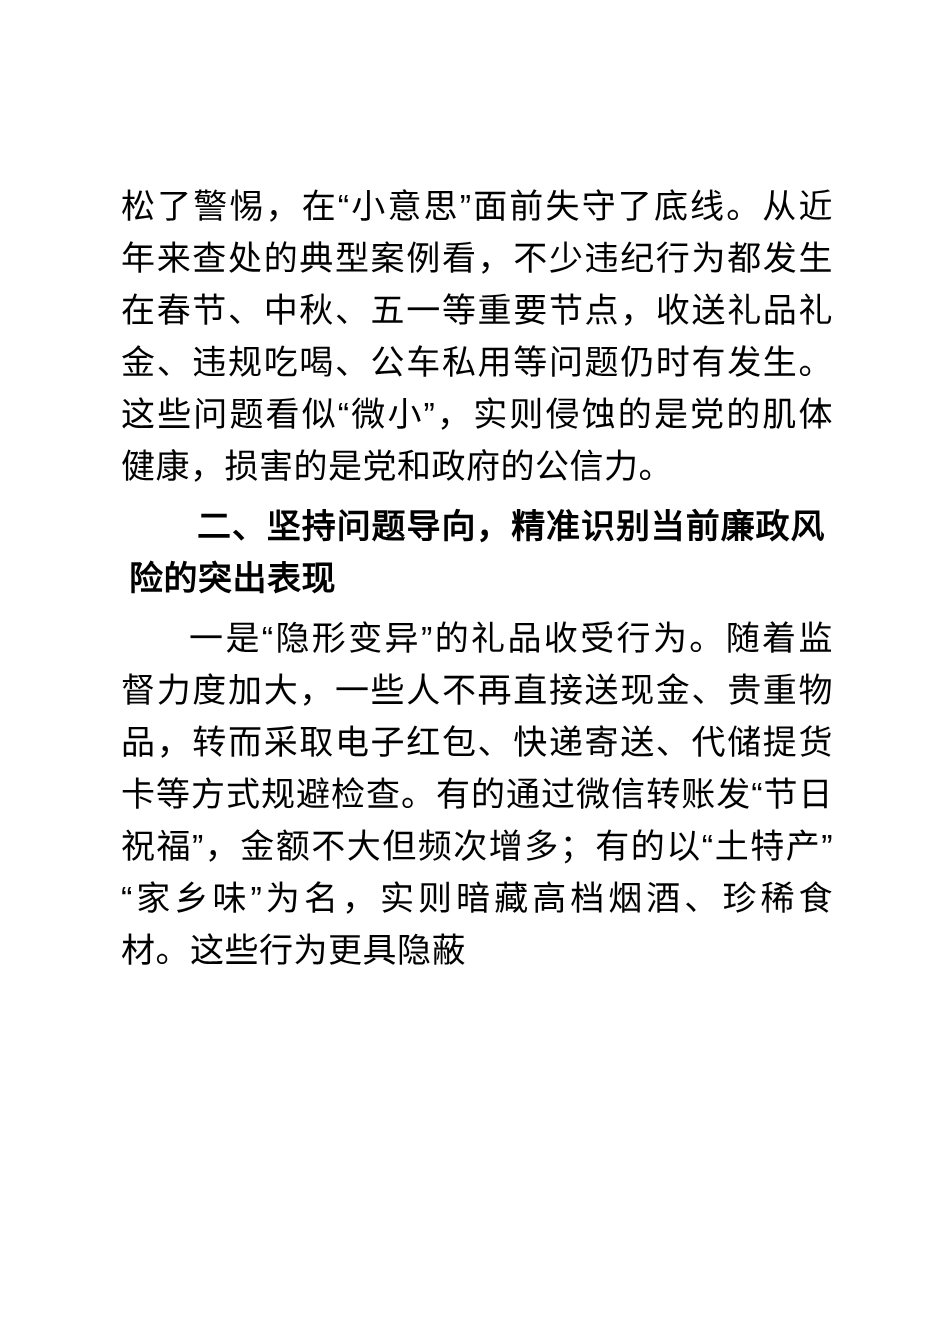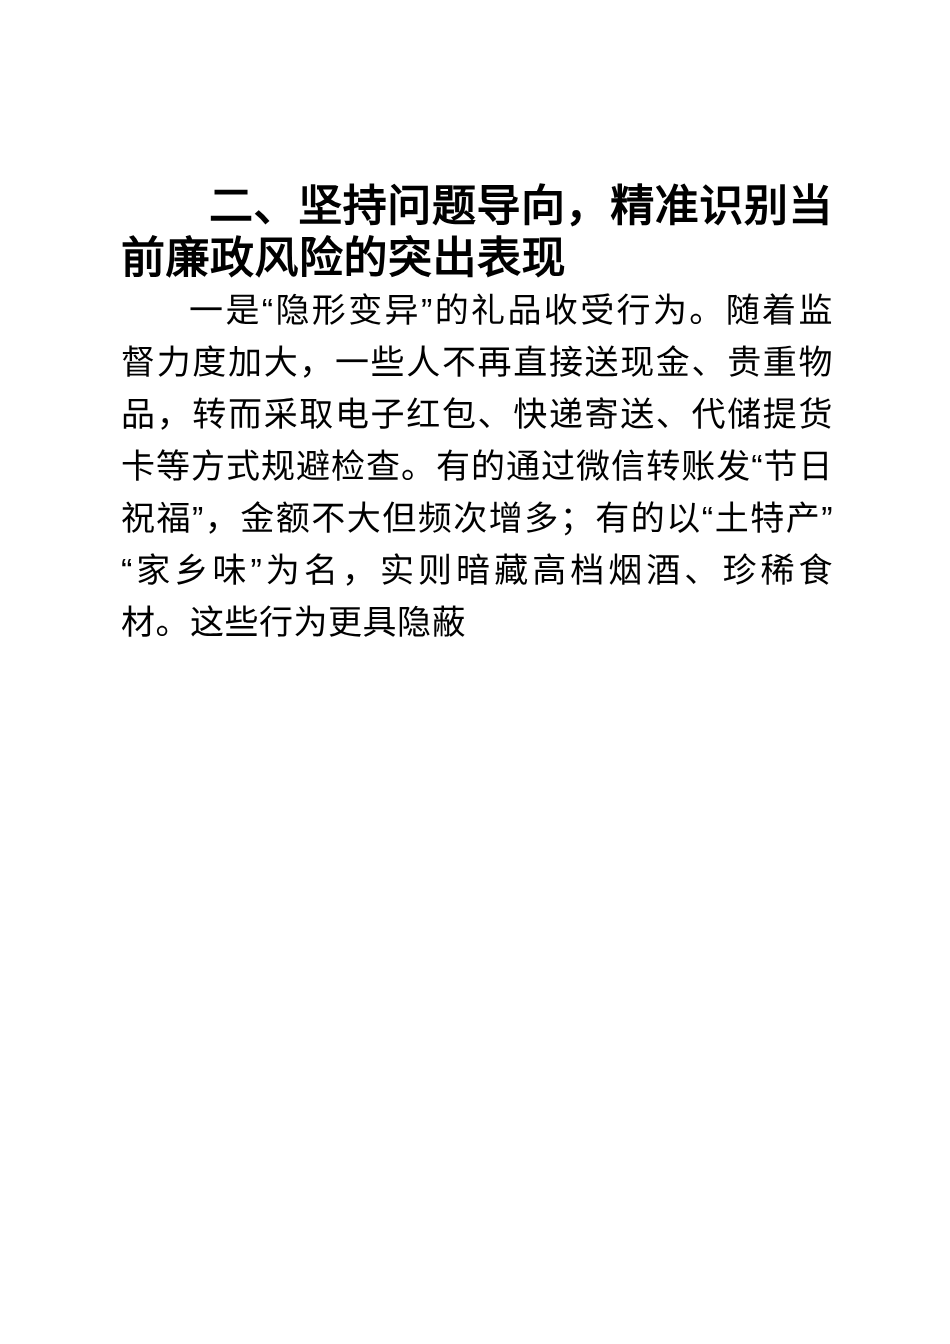--- a/index.html
+++ b/index.html
@@ -27,26 +27,27 @@
     letter-spacing: 0.5px;
   }
   .para {
     margin: 0;
     text-indent: 2em;
   }
   .para.no-indent {
     text-indent: 0;
   }
   .section-heading {
-    margin: 0;
+    margin: 8px;
     text-indent: 2em;
-    font-size: 44px;
+    font-size: 34px;
     line-height: 52px;
     font-weight: 600;
   }
 </style>
 </head>
 <body>
 
 <div class="page">
+  <p class="para no-indent">松了警惕，在“小意思”面前失守了底线。从近年来查处的典型案例看，不少违纪行为都发生在春节、中秋、五一等重要节点，收送礼品礼金、违规吃喝、公车私用等问题仍时有发生。这些问题看似“微小”，实则侵蚀的是党的肌体健康，损害的是党和政府的公信力。</p>
   <h2 class="section-heading">二、坚持问题导向，精准识别当前廉政风险的突出表现</h2>
   <p class="para">一是“隐形变异”的礼品收受行为。随着监督力度加大，一些人不再直接送现金、贵重物品，转而采取电子红包、快递寄送、代储提货卡等方式规避检查。有的通过微信转账发“节日祝福”，金额不大但频次增多；有的以“土特产”“家乡味”为名，实则暗藏高档烟酒、珍稀食材。这些行为更具隐蔽</p>
 </div>
 
 </body></html>

